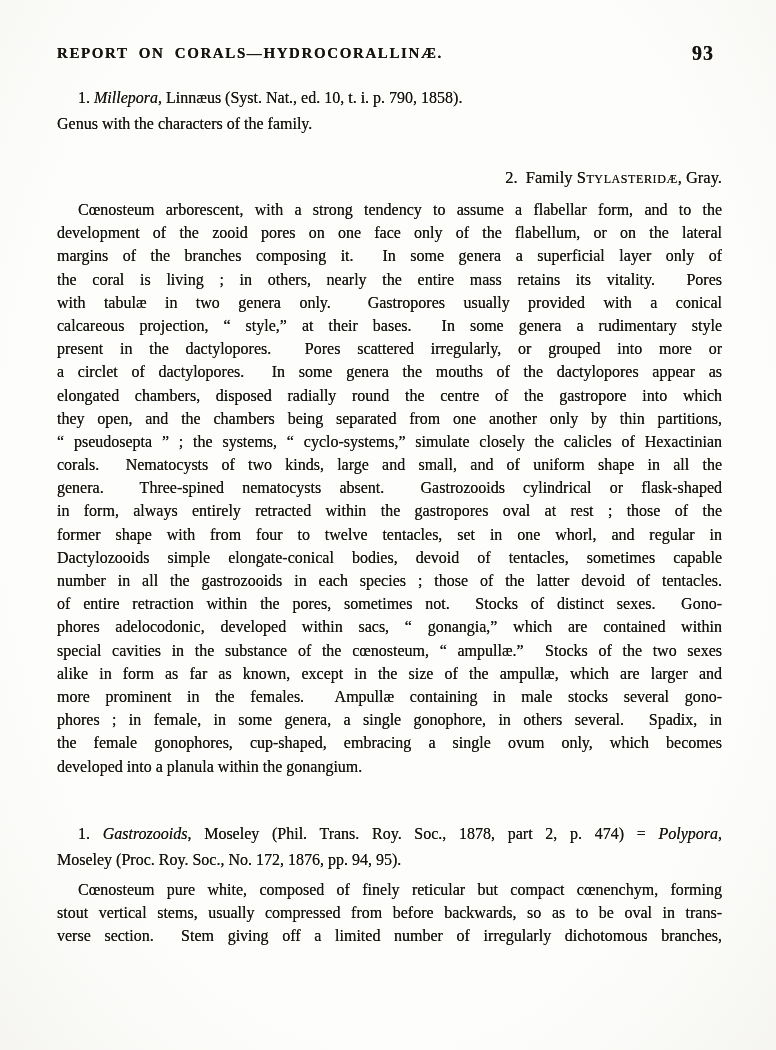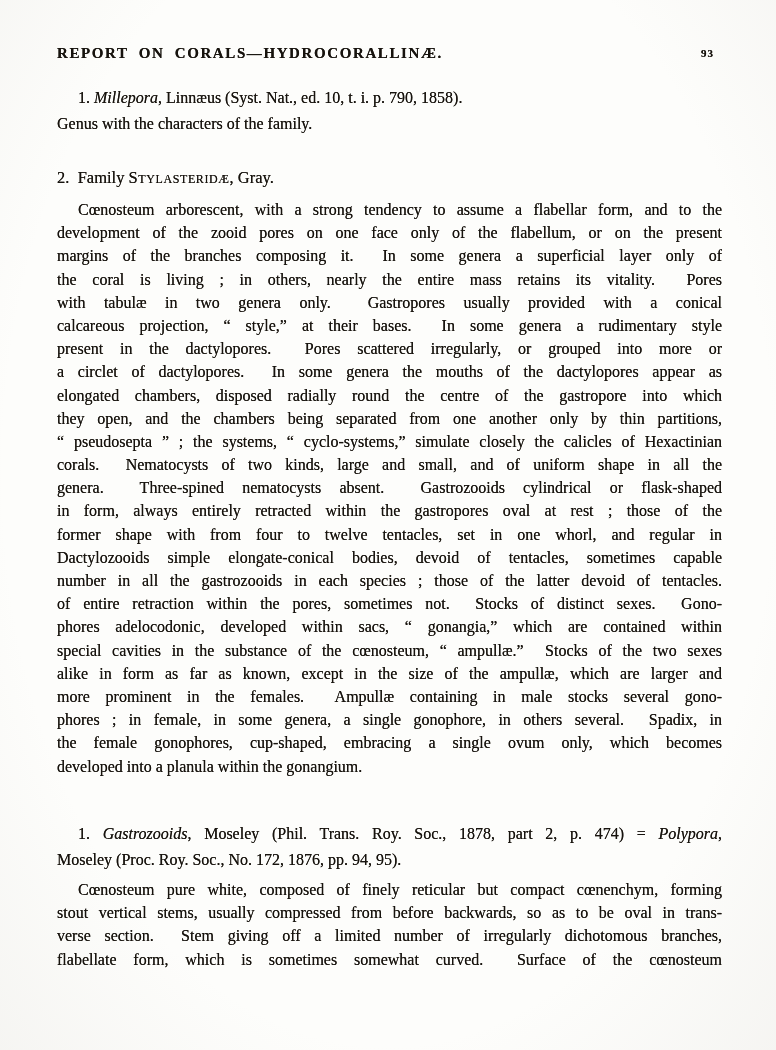--- a/index.html
+++ b/index.html
@@ -19,37 +19,37 @@
     text-shadow: 0 0 0.35px rgba(25,20,12,0.85);
   }
   .header {
     position: absolute; top: 44px; left: 57px; width: 665px;
     font-size: 15px; font-weight: bold;
     letter-spacing: 1.6px; word-spacing: 5px;
     line-height: 18px;
   }
   .pagenum {
     position: absolute; top: 44px; right: 62px;
-    font-size: 11px; font-weight: bold; letter-spacing: 1px;
+    font-size: 20px; font-weight: bold; letter-spacing: 1px;
     line-height: 18px;
   }
   .block { position: absolute; left: 57px; width: 665px; }
   .tline {
     text-align: justify;
     text-align-last: justify;
     height: 23.2px; line-height: 23.2px;
     overflow: hidden;
     white-space: normal;
   }
   .tline.indent { text-indent: 21px; }
   .tline.short { text-align: center; text-align-last: left; }
   .entry .tline { height: 25.5px; line-height: 25.5px; }
   .family-heading {
     position: absolute; top: 167px; left: 57px; width: 665px;
-    text-align: left; font-size: 16.5px; line-height: 22px;
+    text-align: right; font-size: 16.5px; line-height: 22px;
   }
   .sc { font-variant: small-caps; letter-spacing: 0.6px; }
   i { font-style: italic; }
 </style>
 </head>
 <body>
 
 <div class="page">
 
   <div class="header">
@@ -60,21 +60,21 @@
 
   <div class="block entry" style="top:85px">
       <div class="tline indent short">1. <i>Millepora</i>, Linnæus (Syst. Nat., ed. 10, t. i. p. 790, 1858).</div>
       <div class="tline short">Genus with the characters of the family.</div>
     </div>
 
   <div class="family-heading">2.&nbsp; Family <span class="sc">Stylasteridæ</span>, Gray.</div>
 
   <div class="block" style="top:198px">
       <div class="tline indent">Cœnosteum arborescent, with a strong tendency to assume a flabellar form, and to the</div>
-      <div class="tline">development of the zooid pores on one face only of the flabellum, or on the present</div>
+      <div class="tline">development of the zooid pores on one face only of the flabellum, or on the lateral</div>
       <div class="tline">margins of the branches composing it.&nbsp; In some genera a superficial layer only of</div>
       <div class="tline">the coral is living ; in others, nearly the entire mass retains its vitality.&nbsp; Pores</div>
       <div class="tline">with tabulæ in two genera only.&nbsp; Gastropores usually provided with a conical</div>
       <div class="tline">calcareous projection, “ style,” at their bases.&nbsp; In some genera a rudimentary style</div>
       <div class="tline">present in the dactylopores.&nbsp; Pores scattered irregularly, or grouped into more or</div>
       <div class="tline">a circlet of dactylopores.&nbsp; In some genera the mouths of the dactylopores appear as</div>
       <div class="tline">elongated chambers, disposed radially round the centre of the gastropore into which</div>
       <div class="tline">they open, and the chambers being separated from one another only by thin partitions,</div>
       <div class="tline">“ pseudosepta ” ; the systems, “ cyclo-systems,” simulate closely the calicles of Hexactinian</div>
       <div class="tline">corals.&nbsp; Nematocysts of two kinds, large and small, and of uniform shape in all the</div>
@@ -95,16 +95,15 @@
 
   <div class="block entry" style="top:821px">
       <div class="tline indent">1. <i>Gastrozooids</i>, Moseley (Phil. Trans. Roy. Soc., 1878, part 2, p. 474) = <i>Polypora</i>,</div>
       <div class="tline short">Moseley (Proc. Roy. Soc., No. 172, 1876, pp. 94, 95).</div>
     </div>
 
   <div class="block" style="top:878px">
       <div class="tline indent">Cœnosteum pure white, composed of finely reticular but compact cœnenchym, forming</div>
       <div class="tline">stout vertical stems, usually compressed from before backwards, so as to be oval in trans-</div>
       <div class="tline">verse section.&nbsp; Stem giving off a limited number of irregularly dichotomous branches,</div>
-      <div class="tline">flabellate form, which is sometimes somewhat curved.&nbsp; Surface of the cœnosteum</div>
     </div>
 
 </div>
 
 </body></html>

